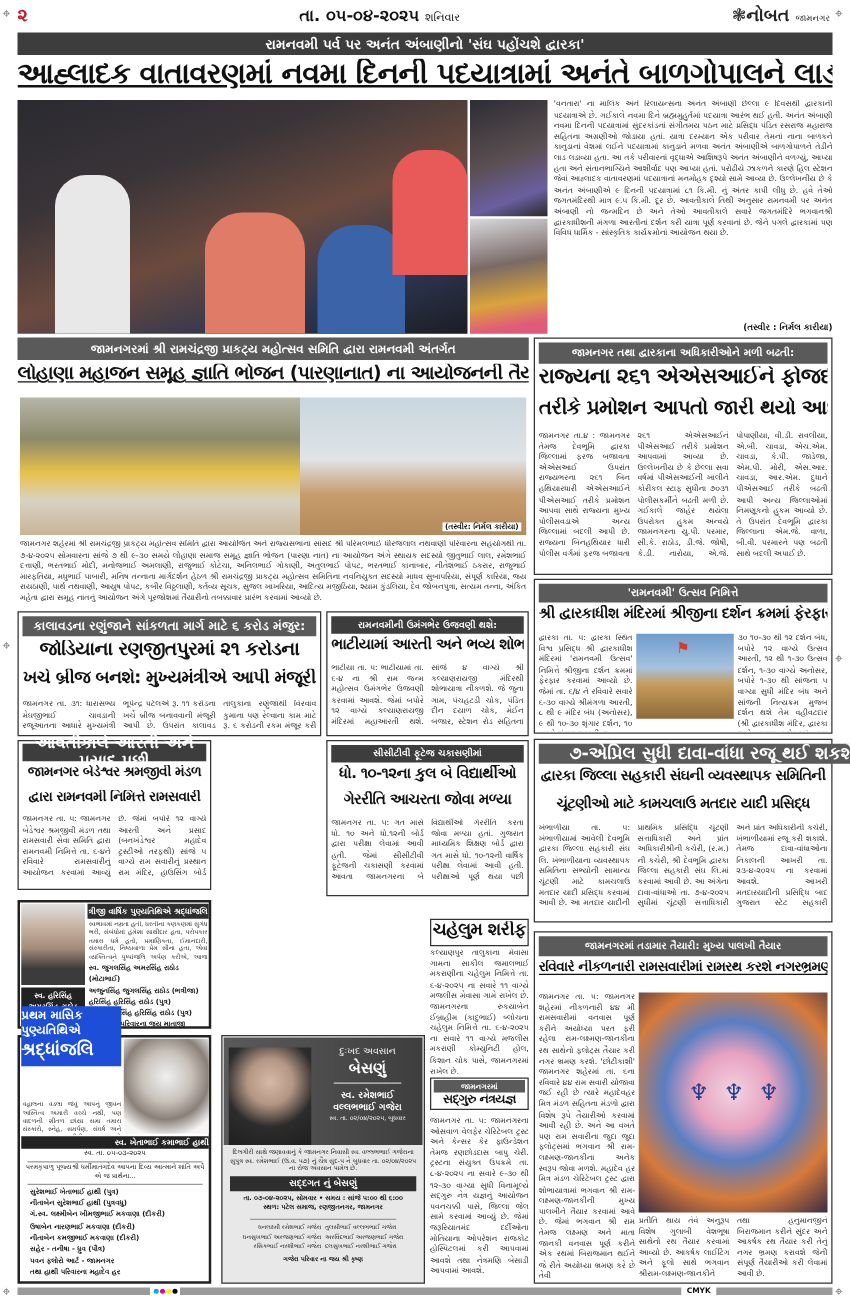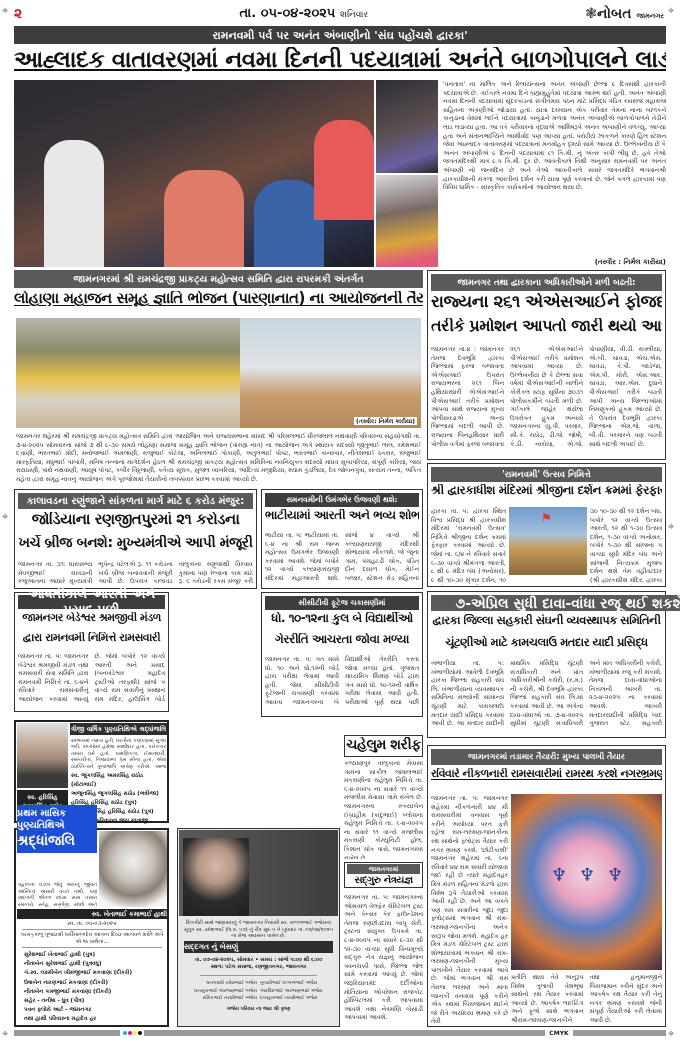--- a/index.html
+++ b/index.html
@@ -4,21 +4,21 @@
 <style>
 *{box-sizing:border-box;margin:0;padding:0}
 body{width:680px;height:1041px;background:#fff;font-family:"DejaVu Sans",sans-serif;color:#111;position:relative;overflow:hidden}
 .abs{position:absolute}
 .reg{position:absolute;font-size:11px;color:#777}
 .masthead{position:absolute;left:14px;top:4px;width:650px;height:18px;display:flex;align-items:center;justify-content:space-between}
 .pgno{color:#c0202a;font-weight:bold;font-size:14px}
 .dateline{font-weight:bold;font-size:13px}
 .dateline small{font-size:9px;font-weight:normal}
 .logo{font-weight:bold;font-size:14px;color:#222}
-.logo small{font-size:7px;font-weight:bold}
+.logo small{font-size:7px;font-weight:normal}
 .band{background:#3d3d3d;color:#fff;font-weight:bold;text-align:center;display:flex;align-items:center;justify-content:center}
 .band.lt{background:#5a5a5a}
 .head{font-weight:bold;color:#111;text-align:center;line-height:1.05;letter-spacing:-0.5px;overflow:hidden;white-space:nowrap}
 .head.u{text-decoration:underline;text-underline-offset:2px}
 .txt{font-size:6.2px;line-height:8.6px;color:#222;text-align:justify;overflow:hidden}
 .cols2{column-count:2;column-gap:6px}
 .cols3{column-count:3;column-gap:6px}
 .photo{overflow:hidden}
 .box{border:1px solid #333}
 .credit{font-size:7px;font-weight:bold;text-align:right}
@@ -52,21 +52,21 @@
   <div class="abs" style="left:150px;top:90px;width:80px;height:97px;background:#e07b68;border-radius:30px 30px 0 0"></div>
   <div class="abs" style="left:240px;top:100px;width:70px;height:87px;background:#3b64a8;border-radius:30px 30px 0 0"></div>
   <div class="abs" style="left:30px;top:60px;width:60px;height:127px;background:#e8e8e8;border-radius:25px 25px 0 0"></div>
   <div class="abs" style="left:300px;top:40px;width:60px;height:100px;background:#e85a5a;border-radius:25px 25px 0 0"></div>
 </div>
 <div class="photo abs" style="left:376px;top:80px;width:62px;height:93px;background:linear-gradient(160deg,#2d2d34,#5b4f52 50%,#6a5fa0 80%,#2a2a2a)"></div>
 <div class="photo abs" style="left:376px;top:175px;width:62px;height:92px;background:linear-gradient(170deg,#d8d8dc,#7a6a66 40%,#d9a43c 70%,#e15a7a 90%)"></div>
 <div class="txt abs" style="left:443px;top:80px;width:223px;height:176px">'વનતારા' ના માલિક અને રિલાયન્સના અનંત અંબાણી છેલ્લા ૯ દિવસથી દ્વારકાની પદયાત્રાએ છે. ગઈકાલે નવમા દિને બ્રહ્મમુહુર્તમાં પદયાત્રા આરંભ થઈ હતી. અનંત અંબાણી નવમા દિનની પદયાત્રામાં સુંદરકાંડનાં સંગીતમય પઠન માટે પ્રસિદ્ધ પંડિત રસરાજ મહારાજ સહિતના અગ્રણીઓ જોડાયા હતાં. યાત્રા દરમ્યાન એક પરીવાર તેમનાં નાના બાળકને કાનુડાનાં વેશમાં લઈને પદયાત્રામાં કાનુડાને મળવા અનંત અંબાણીએ બાળગોપાળને તેડીને લાડ લડાવ્યા હતા. આ તકે પરીવારનાં વૃદ્ધાએ આશિષરૂપે અનંત અંબાણીને વળગ્યું, આપ્યા હતા અને સંતાનભાગ્યિને આશીર્વાદ પણ આપ્યા હતાં. પરોઢીયે ઝાકળને કારણે હિલ સ્ટેશન જેવાં આહ્લાદક વાતાવરણમાં પદયાત્રાનાં મનમોહક દૃશ્યો સામે આવ્યા છે. ઉલ્લેખનીય છે કે અનંત અંબાણીએ ૯ દિનની પદયાત્રામાં ૮૧ કિ.મી. નું અંતર કાપી લીધુ છે. હવે તેઓ જગતમંદિરથી માત્ર ૯.૫ કિ.મી. દૂર છે. આવતીકાલે તિથી અનુસાર રામનવમી પર અનંત અંબાણી નો જન્મદિન છે અને તેઓ આવતીકાલે સવારે જગતમંદિરે ભગવાનશ્રી દ્વારકાધીશની મંગળા આરતીનાં દર્શન કરી યાત્રા પૂર્ણ કરવાનાં છે. જેને પગલે દ્વારકામાં પણ વિવિધ ધાર્મિક - સાંસ્કૃતિક કાર્યક્રમોનાં આયોજન થયા છે.</div>
 <div class="credit abs" style="left:443px;top:258px;width:223px">(તસ્વીર : નિર્મલ કારીયા)</div>
 
-<div class="band lt abs" style="left:14px;top:270px;width:409px;height:18px;font-size:9.5px">જામનગરમાં શ્રી રામચંદ્રજી પ્રાકટ્ય મહોત્સવ સમિતિ દ્વારા રાપરમકી અંતર્ગત</div>
+<div class="band lt abs" style="left:14px;top:270px;width:409px;height:18px;font-size:9.5px">જામનગરમાં શ્રી રામચંદ્રજી પ્રાકટ્ય મહોત્સવ સમિતિ દ્વારા રામનવમી અંતર્ગત</div>
 <div class="head u abs" style="left:14px;top:291px;width:409px;height:24px;font-size:15px">લોહાણા મહાજન સમૂહ જ્ઞાતિ ભોજન (પારણાનાત) ના આયોજનની તૈયારીનો પ્રારંભ</div>
 <div class="photo abs" style="left:16px;top:318px;width:224px;height:110px;background:linear-gradient(180deg,#b7b5a6 0%,#8c8a6a 30%,#e8c24a 55%,#d8d2c4 75%,#c7b596 100%)"></div>
 <div class="photo abs" style="left:240px;top:318px;width:181px;height:110px;background:linear-gradient(180deg,#c9d6df 0%,#dfe4e6 45%,#c79d6e 70%,#b58a5a 100%)">
   <span class="credit abs" style="right:4px;bottom:3px;font-size:6px;background:#fff;padding:0 2px">(તસ્વીર: નિર્મલ કારીયા)</span>
 </div>
 <div class="txt abs" style="left:16px;top:432px;width:405px;height:52px">જામનગર શહેરમાં શ્રી રામચંદ્રજી પ્રાકટ્ય મહોત્સવ સમિતિ દ્વારા આયોજિત અને રાજ્યસભાના સાંસદ શ્રી પરિમલભાઈ ધીરજલાલ નથવાણી પરિવારના સહયોગથી તા. ૭-૪-૨૦૨૫ સોમવારના સાંજે ૭ થી ૯-૩૦ સમયે લોહાણા સમાજ સમૂહ જ્ઞાતિ ભોજન (પારણા નાત) ના આયોજન અંગે સ્થાયક સદસ્યો જીતુભાઈ લાલ, રમેશભાઈ દત્તાણી, ભરતભાઈ મોદી, મનોજભાઈ અમલાણી, રાજુભાઈ કોટેચા, અનિલભાઈ ગોકાણી, અતુલભાઈ પોપટ, ભરતભાઈ કાનાબાર, નીતેશભાઈ ઠકરાર, રાજુભાઈ મારફતિયા, મધુભાઈ પાબારી, મનિષ તન્નાના માર્ગદર્શન હેઠળ શ્રી રામચંદ્રજી પ્રાકટ્ય મહોત્સવ સમિતિના નવનિયુક્ત સદસ્યો માધવ સુબાપરિયા, સંપૂર્ણ કારિયા, જય રાયઠાણી, પાર્થ નથવાણી, આયુષ પોપટ, કબીર વિઠ્ઠલાણી, કર્તવ્ય સૂચક, સુજલ ખાખરિયા, આદિત્ય મજીઠિયા, શ્યામ કુંડલિયા, દેવ જોબનપુત્રા, સત્યમ તન્ના, અંકિત મહેતા દ્વારા સમૂહ નાતનું આયોજન અંગે પૂરજોશમાં તૈયારીનો તબક્કાવાર પ્રારંભ કરવામાં આવ્યો છે.</div>
 
 <div class="box abs" style="left:427px;top:270px;width:239px;height:190px"></div>
 <div class="band lt abs" style="left:431px;top:274px;width:231px;height:17px;font-size:8.5px">જામનગર તથા દ્વારકાના અધિકારીઓને મળી બઢતી:</div>
 <div class="head abs" style="left:431px;top:293px;width:231px;height:24px;font-size:17px">રાજ્યના ૨૬૧ એએસઆઈને ફોજદાર</div>
@@ -161,23 +161,31 @@
   <div>ઉષાબેન નારણભાઈ મકવાણા (દીકરી)</div>
   <div>નીતાબેન કમજીભાઈ મકવાણા (દીકરી)</div>
   <div>સહેર - તનીષા - ધ્રુવ (પૌત્ર)</div>
   <div>પવન ફ્લોરો આર્ટ - જામનગર</div>
   <div>તથા હાથી પરિવારના મહાદેવ હર</div>
 </div>
 
 <div class="box abs" style="left:177px;top:828px;width:163px;height:199px;background:#e8e8e8"></div>
 <div class="abs" style="left:179px;top:830px;width:159px;height:86px;background:linear-gradient(90deg,#5a5a5a,#3e3e3e)">
   <div class="photo abs" style="left:4px;top:8px;width:66px;height:78px;background:radial-gradient(circle at 50% 35%,#d6b9a8 0%,#b49684 30%,#2c2c2c 60%,#1f1f1f 100%)"></div>
+  <div class="abs" style="left:74px;top:6px;width:82px;color:#fff;text-align:center">
+    <div style="font-size:7.5px;line-height:10px">દુઃખદ અવસાન</div>
+    <div style="font-size:12px;font-weight:bold;line-height:16px">બેસણું</div>
+    <div style="height:1px;background:#ccc;margin:4px 14px"></div>
+    <div style="font-size:7.5px;font-weight:bold;line-height:10px">સ્વ. રમેશભાઈ</div>
+    <div style="font-size:7.5px;font-weight:bold;line-height:10px">વલ્લભભાઈ ગજેરા</div>
+    <div style="font-size:5px;line-height:8px">સ્વ. તા. ૦૨/૦૪/૨૦૨૫, બુધવાર</div>
+  </div>
 </div>
 <div class="abs" style="left:181px;top:919px;width:155px;font-size:5px;line-height:6.5px;text-align:center">દિલગીરી સાથે જણાવવાનું કે જામનગર નિવાસી સ્વ. વલ્લભભાઈ ગજેરાના સુપુત્ર સ્વ. રમેશભાઈ (ઉ.વ. ૫૭) નું ચૈત્ર સુદ-૫ ને બુધવાર તા. ૦૨/૦૪/૨૦૨૫ ના રોજ અવસાન પામેલ છે.</div>
-<div class="abs" style="left:184px;top:941px;width:149px;height:12px;background:#2e2e2e;color:#fff;font-size:7.5px;font-weight:bold;line-height:12px">સદ્દગત નું બેસણું</div>
+<div class="abs" style="left:184px;top:941px;width:149px;height:12px;background:#2e2e2e;color:#fff;font-size:7.5px;font-weight:bold;text-align:center;line-height:12px">સદ્દગત નું બેસણું</div>
 <div class="abs" style="left:181px;top:956px;width:155px;font-size:5.2px;text-align:center;font-weight:bold;line-height:7px">તા. ૦૭-૦૪-૨૦૨૫, સોમવાર  •  સમય : સાંજે ૫:૦૦ થી ૬:૦૦</div>
 <div class="abs" style="left:181px;top:963px;width:155px;font-size:5.2px;text-align:center;font-weight:bold;line-height:7px">સ્થળ: પટેલ સમાજ, રણજીતનગર, જામનગર</div>
 <div class="rule abs" style="left:200px;top:975px;width:117px;height:1px"></div>
 <div class="abs" style="left:181px;top:979px;width:76px;font-size:4.8px;line-height:7.5px;text-align:right">
   <div>ધનલક્ષ્મી રમેશભાઈ ગજેરા</div>
   <div>ધનસુખભાઈ અરજણભાઈ ગજેરા</div>
   <div>રસિકભાઈ નરશીભાઈ ગજેરા</div>
 </div>
 <div class="abs" style="left:260px;top:979px;width:76px;font-size:4.8px;line-height:7.5px">
   <div>તુલસીભાઈ વલ્લભભાઈ ગજેરા</div>

